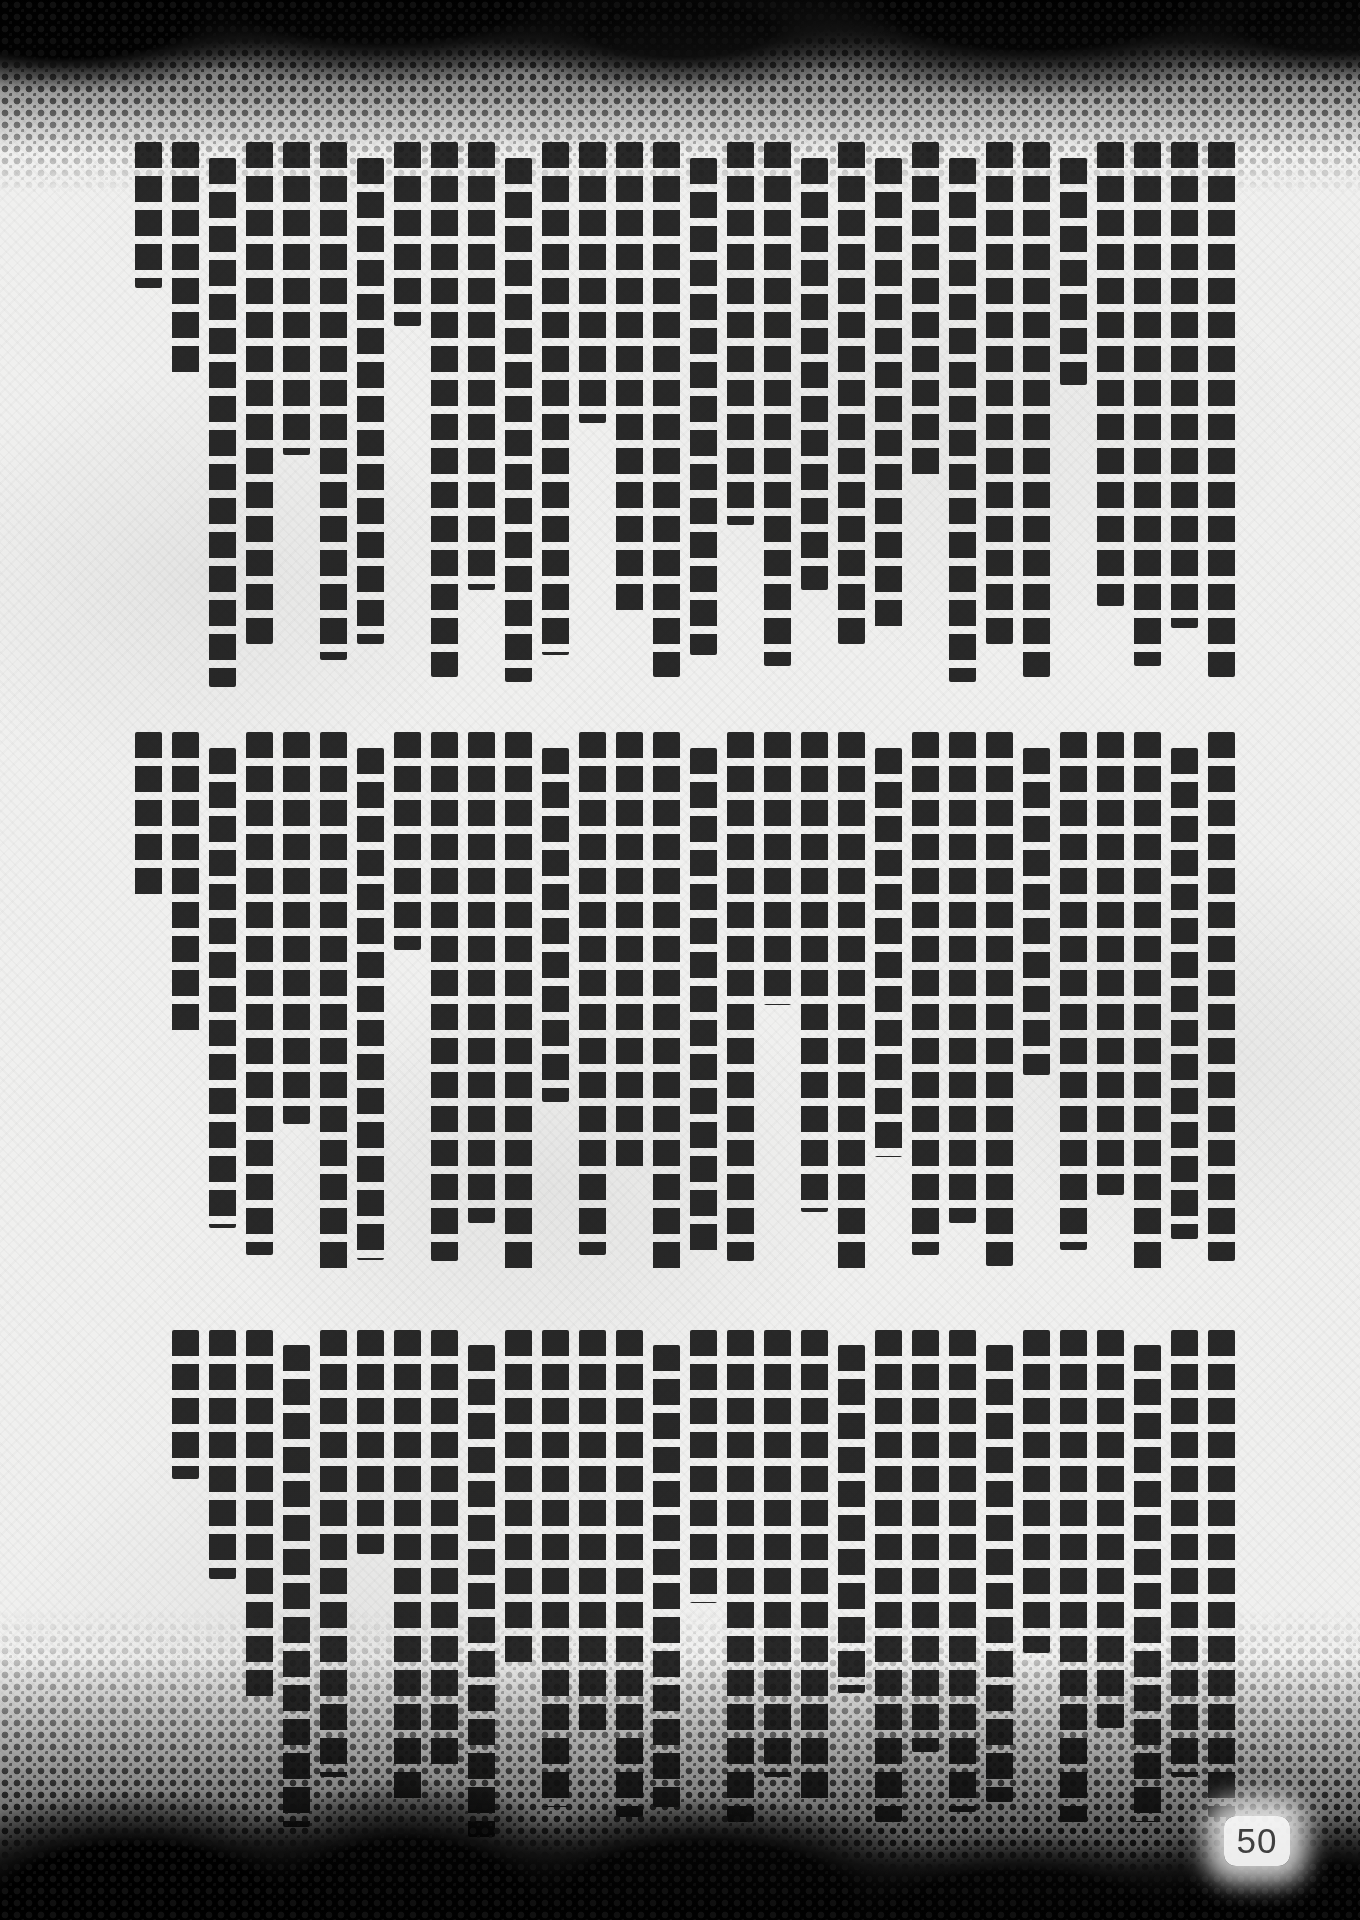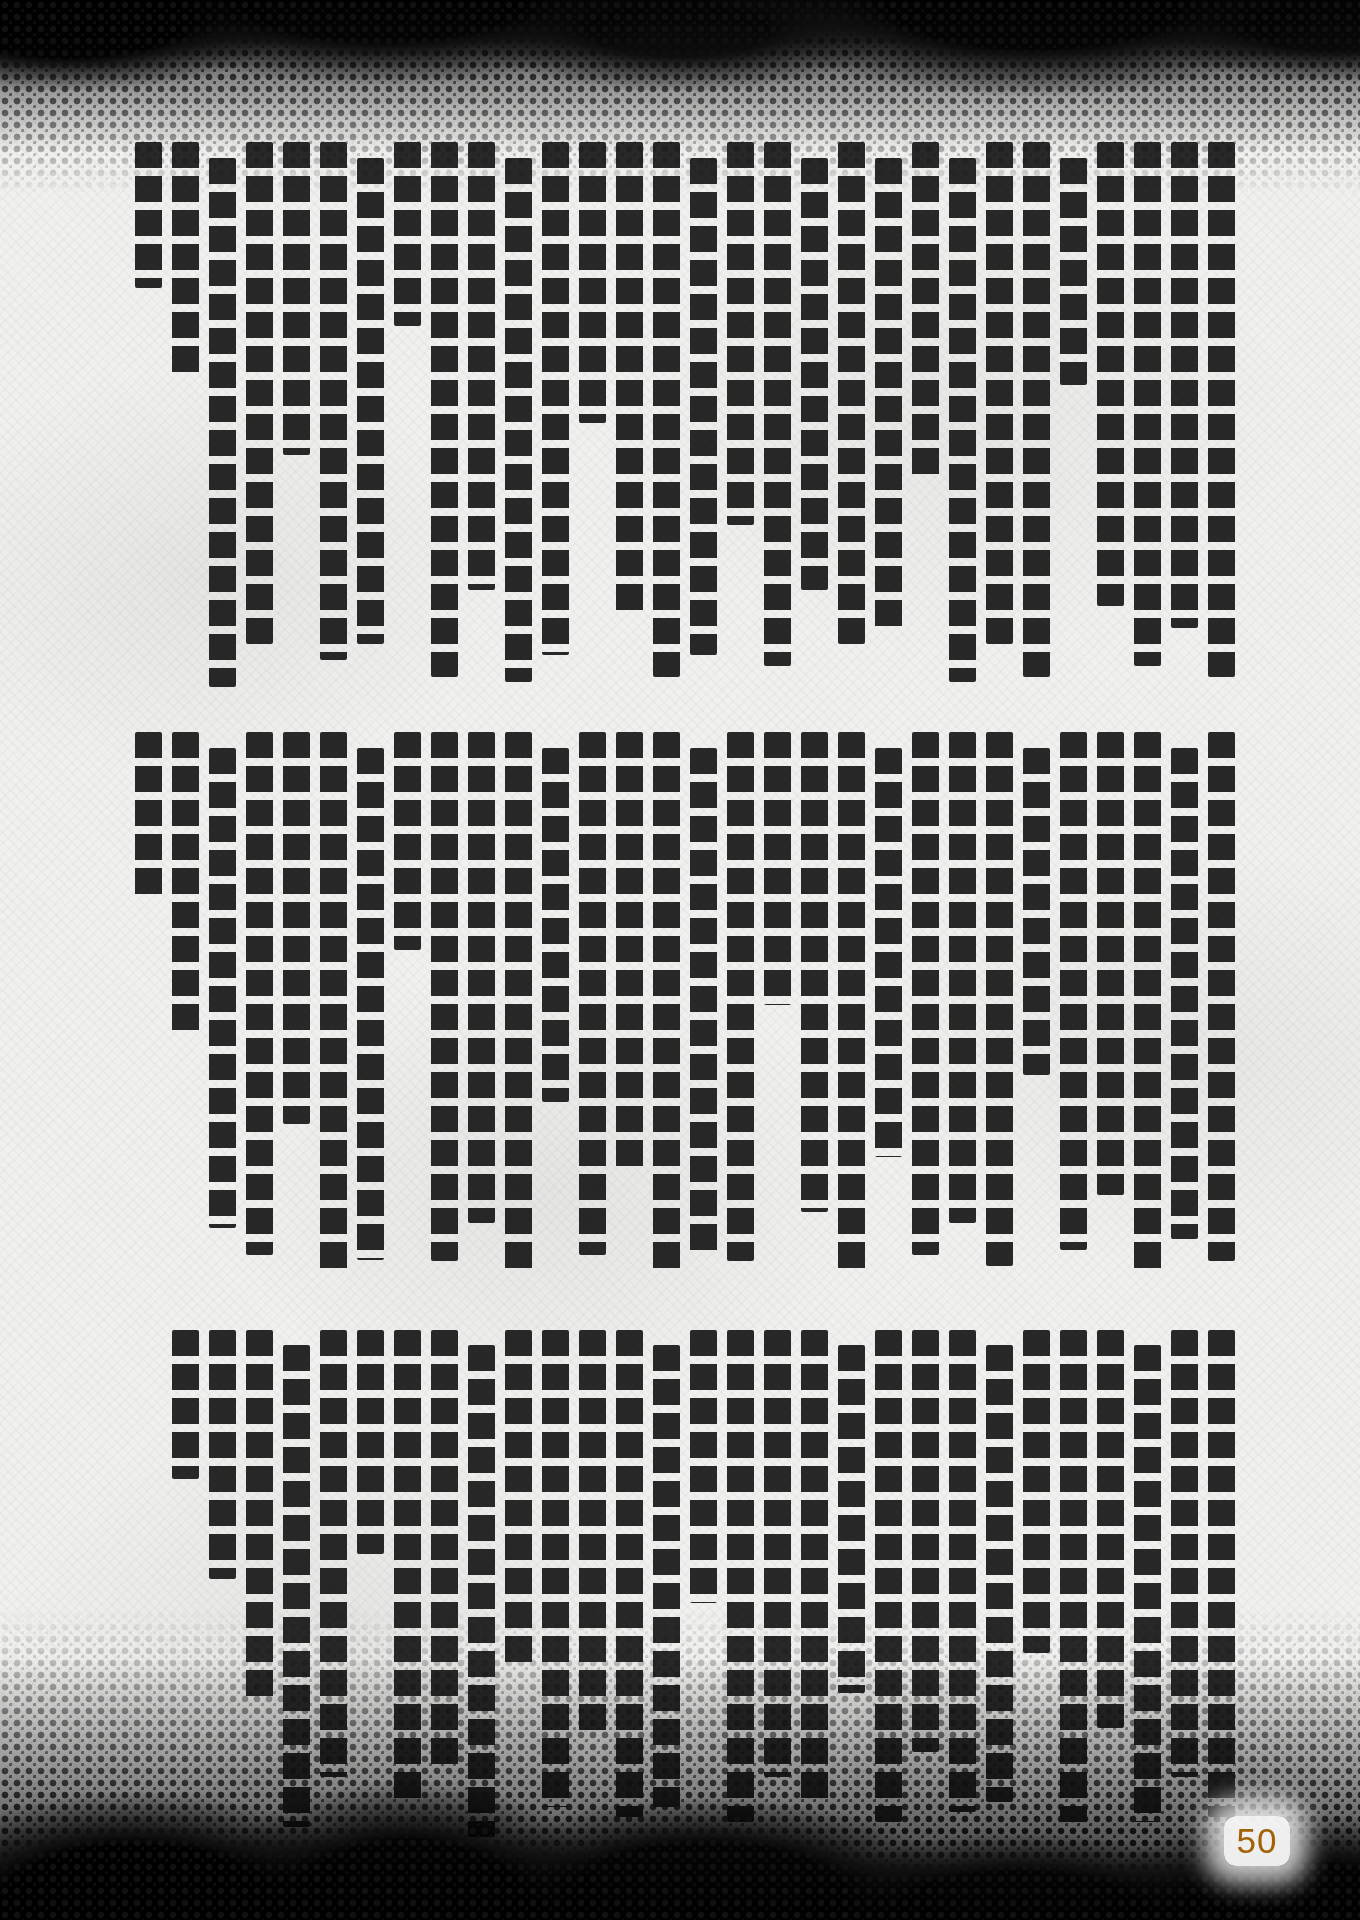--- a/index.html
+++ b/index.html
@@ -74,21 +74,21 @@
     flex:0 0 27px;width:27px;border-radius:2px;
     background:repeating-linear-gradient(180deg,
       rgba(18,18,18,.9) 0 26px, transparent 26px 34px);
     filter:blur(.45px);
   }
   .page-number{
     position:absolute;left:1224px;top:1816px;width:66px;height:50px;
     display:flex;align-items:center;justify-content:center;z-index:6;
     background:rgba(250,250,250,.95);border-radius:12px;
     box-shadow:0 0 24px 18px rgba(250,250,250,.78);
-    color:#a16207;font-size:35px;letter-spacing:1px;
+    color:#404040;font-size:35px;letter-spacing:1px;
   }
 </style>
 </head>
 <body>
 
 <div class="page">
   <div class="paper-texture"></div>
 
   <div class="halftone-top"></div>
 

